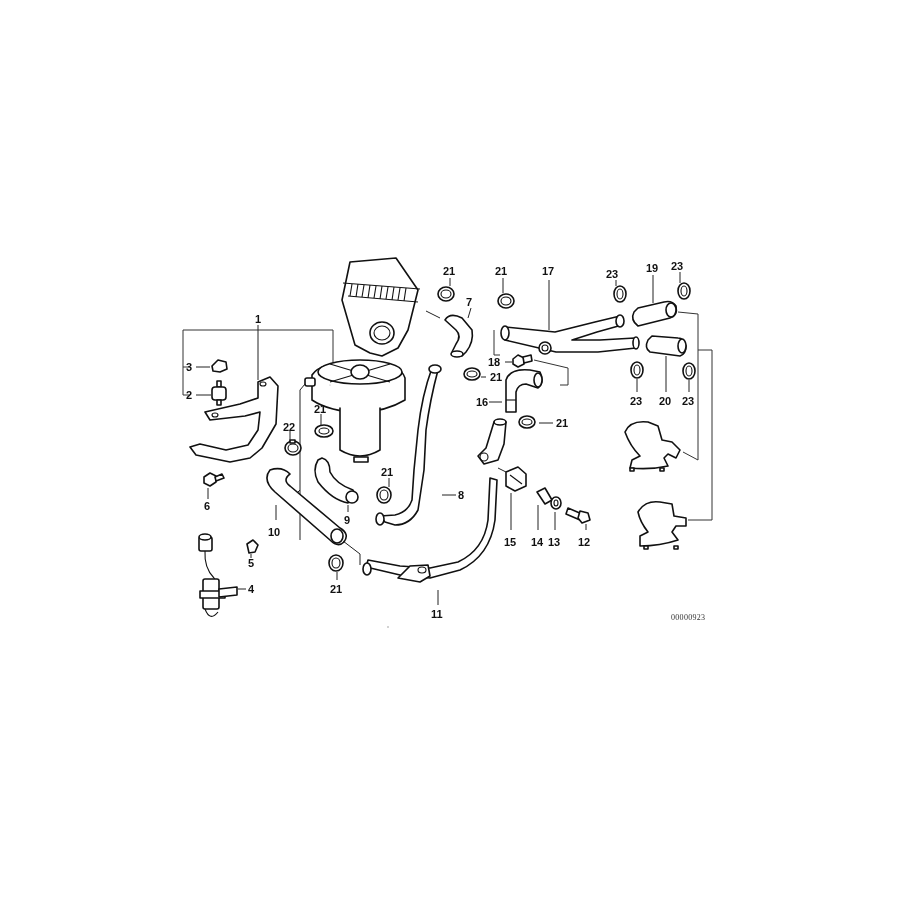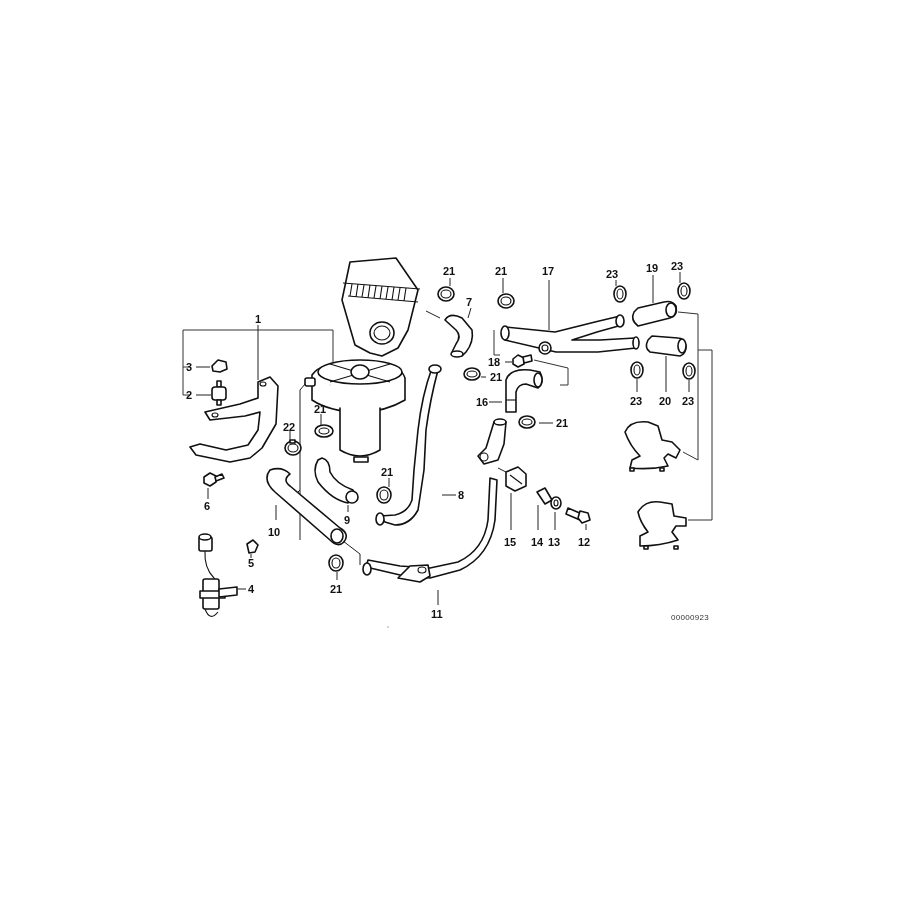--- a/index.html
+++ b/index.html
@@ -3,21 +3,21 @@
   <meta charset="utf-8">
   <style>
     html, body { margin: 0; padding: 0; background: #ffffff; }
     body { width: 900px; height: 900px; position: relative; overflow: hidden; font-family: "Liberation Sans", sans-serif; }
     #diagram { position: absolute; left: 0; top: 0; width: 900px; height: 900px; }
     .part { fill: #ffffff; stroke: #111111; stroke-width: 1.6; stroke-linejoin: round; stroke-linecap: round; }
     .part-thin { fill: none; stroke: #111111; stroke-width: 1.1; }
     .leader { fill: none; stroke: #222222; stroke-width: 1; }
     .bracket { fill: none; stroke: #333333; stroke-width: 1; }
     .lbl { font-family: "Liberation Sans", sans-serif; font-weight: bold; font-size: 11px; fill: #111111; }
-    .ref { position: absolute; left: 671px; top: 613px; font-family: Liberation Sans, sans-serif; font-size: 8px; color: #333333; letter-spacing: 0.3px; }
+    .ref { position: absolute; left: 671px; top: 613px; font-family: Liberation Serif, serif; font-size: 8px; color: #333333; letter-spacing: 0.3px; }
   </style>
 </head>
 <body>
 
 <svg id="diagram" viewBox="0 0 900 900" xmlns="http://www.w3.org/2000/svg">
 
   <g>
     <polyline class="bracket" points="183,330 183,395 190,395"></polyline>
     <line class="bracket" x1="183" y1="330" x2="333" y2="330"></line>
     <line class="bracket" x1="333" y1="330" x2="333" y2="368"></line>

